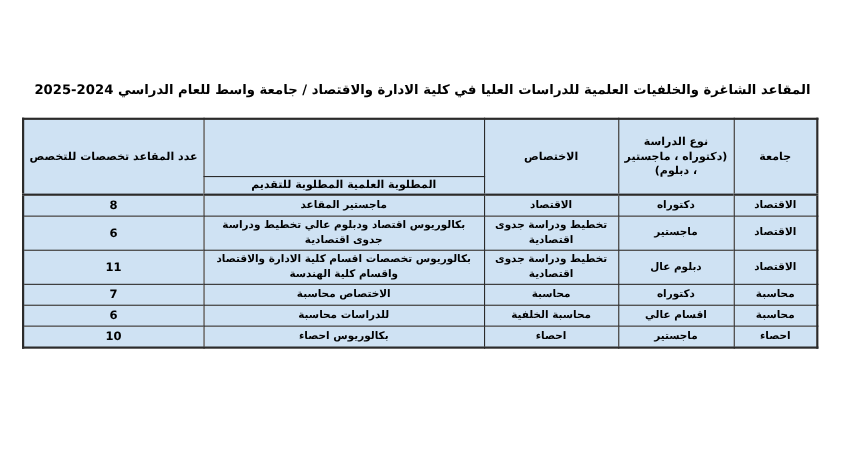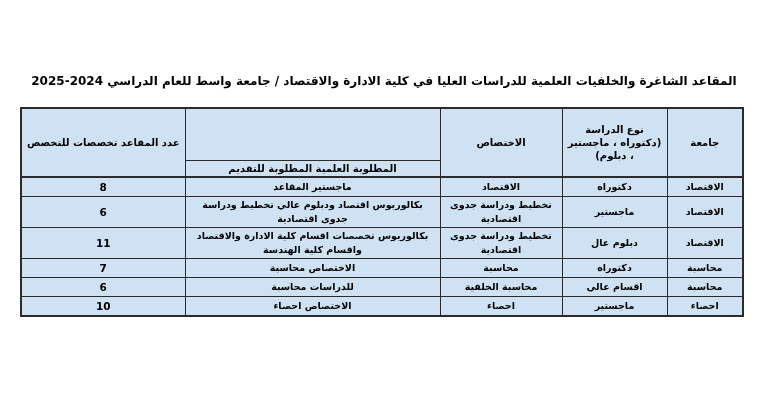--- a/index.html
+++ b/index.html
@@ -129,20 +129,20 @@
     <td class="cell-department">محاسبة</td>
     <td class="cell-study-type">اقسام عالي</td>
     <td class="cell-specialization">محاسبة الخلفية</td>
     <td class="cell-background">للدراسات محاسبة</td>
     <td class="cell-seats">6</td>
   </tr>
           <tr>
     <td class="cell-department">احصاء</td>
     <td class="cell-study-type">ماجستير</td>
     <td class="cell-specialization">احصاء</td>
-    <td class="cell-background">الاختصاص احصاء</td>
+    <td class="cell-background">بكالوريوس احصاء</td>
     <td class="cell-seats">10</td>
   </tr>
         </tbody>
     </table>
   </div>
 
 </div>
 
 </body></html>

